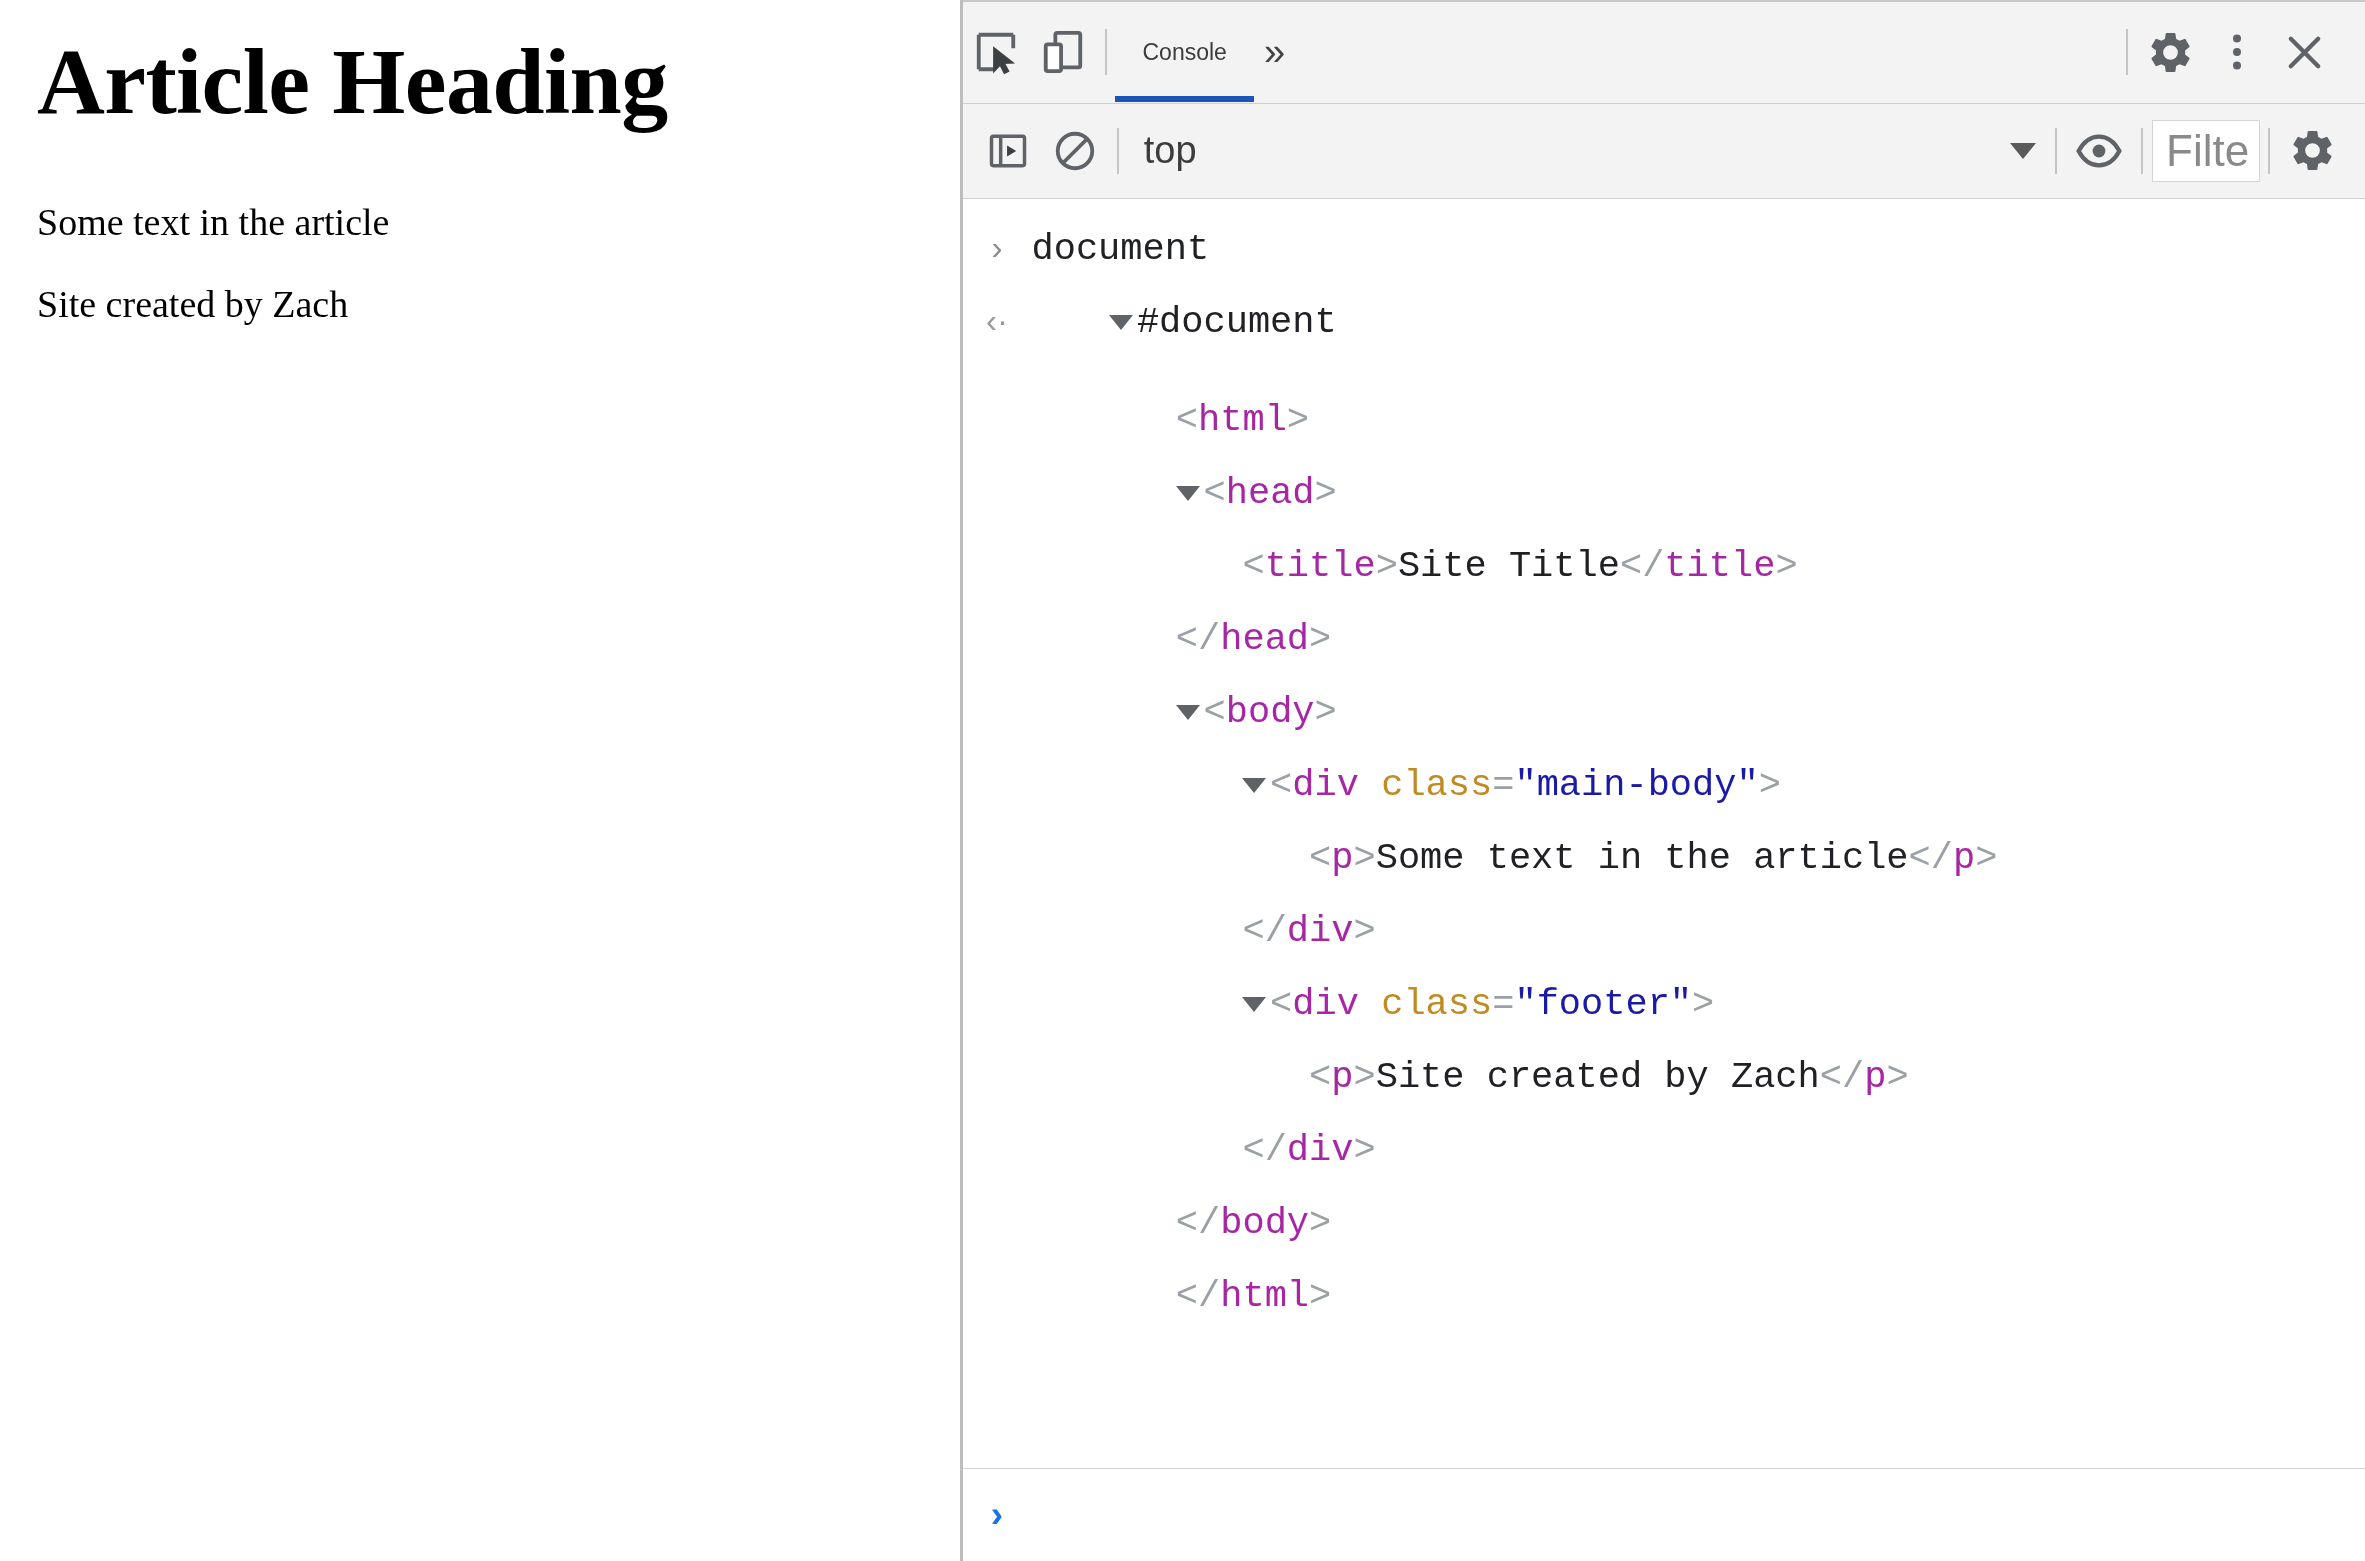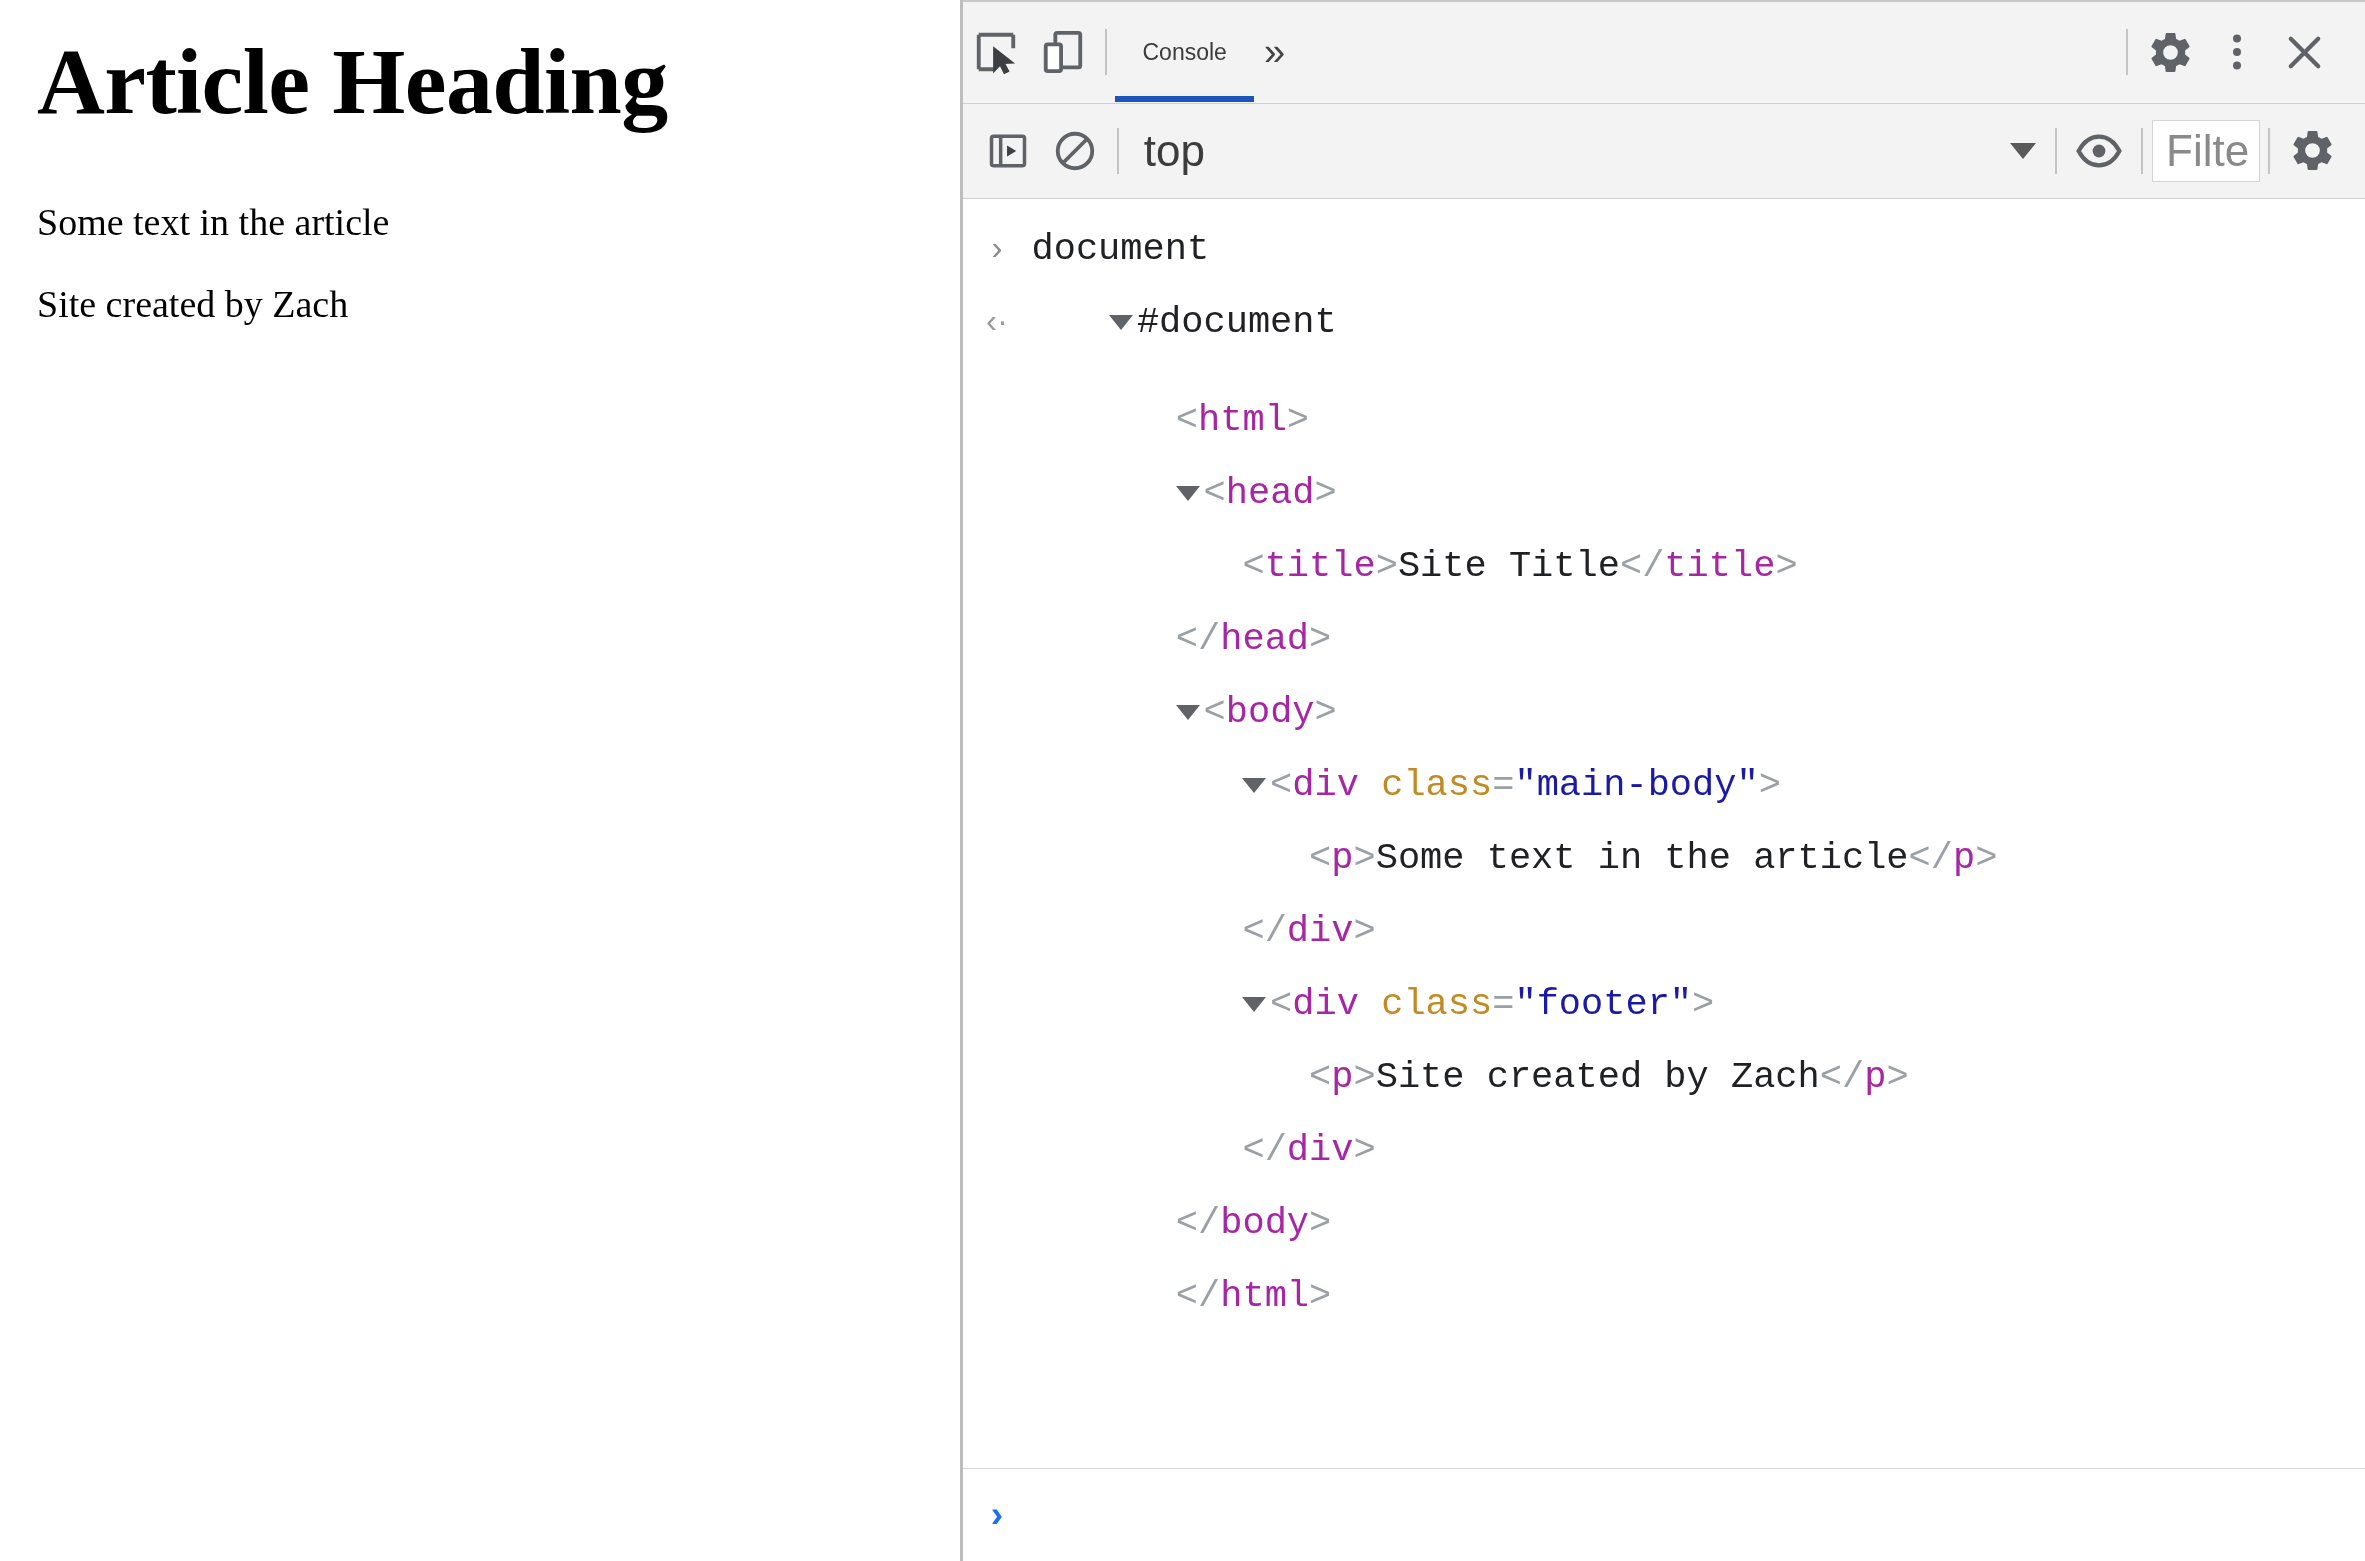--- a/index.html
+++ b/index.html
@@ -152,21 +152,21 @@
     box-sizing: border-box;
   }
   .ctx-select {
     display: flex;
     align-items: center;
     flex: 0 0 auto;
     height: 62px;
     padding-left: 16px;
   }
   .ctx-label {
-    font-size: 44px;
+    font-size: 38px;
     color: #3c3c3c;
     font-family: "Liberation Sans", sans-serif;
     padding-right: 17px;
   }
   .ctx-caret {
     width: 0; height: 0;
     border-left: 13px solid transparent;
     border-right: 13px solid transparent;
     border-top: 16px solid #5a5a5a;
   }

